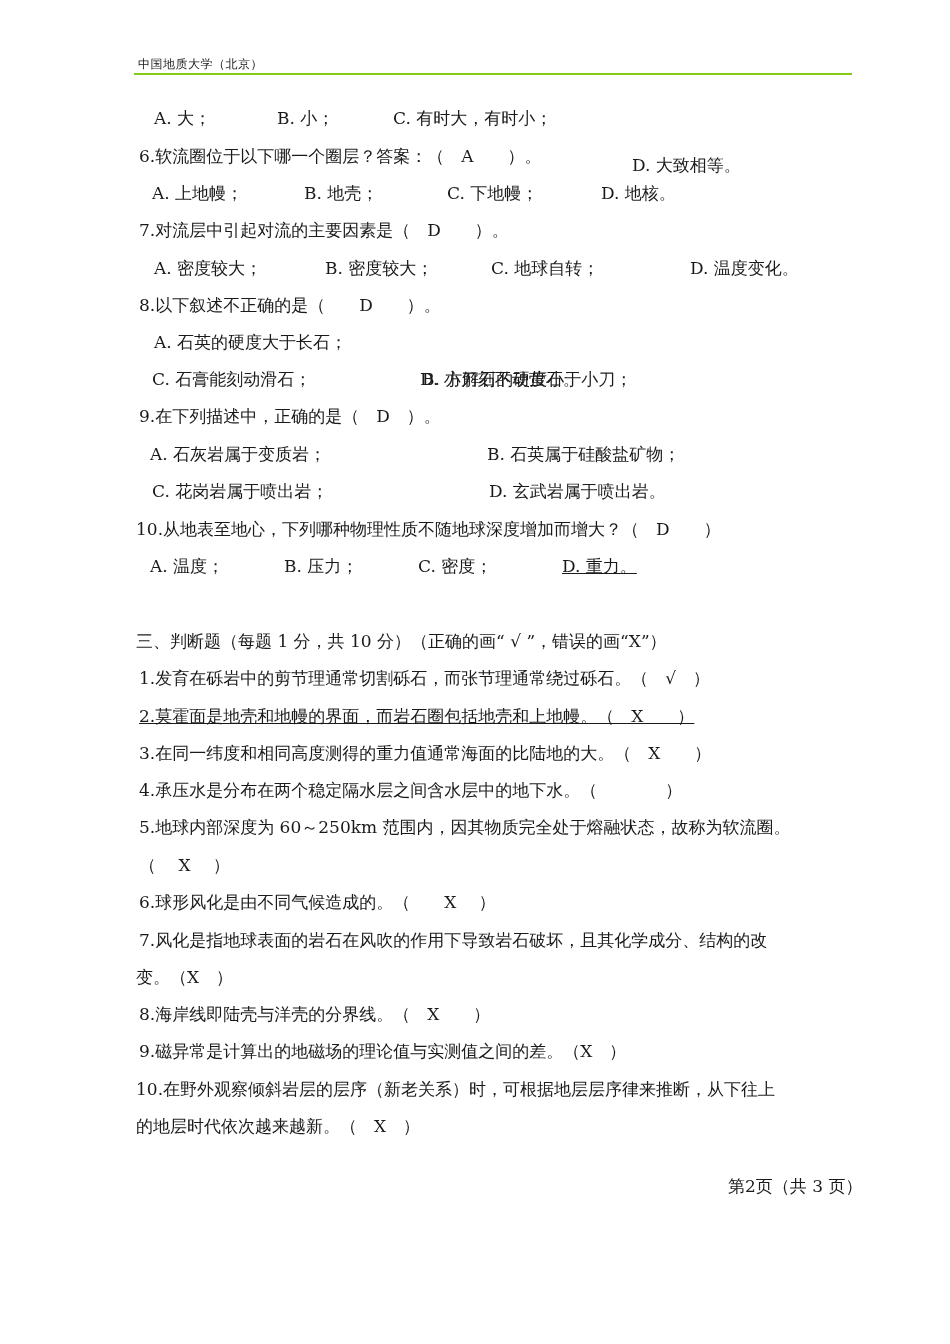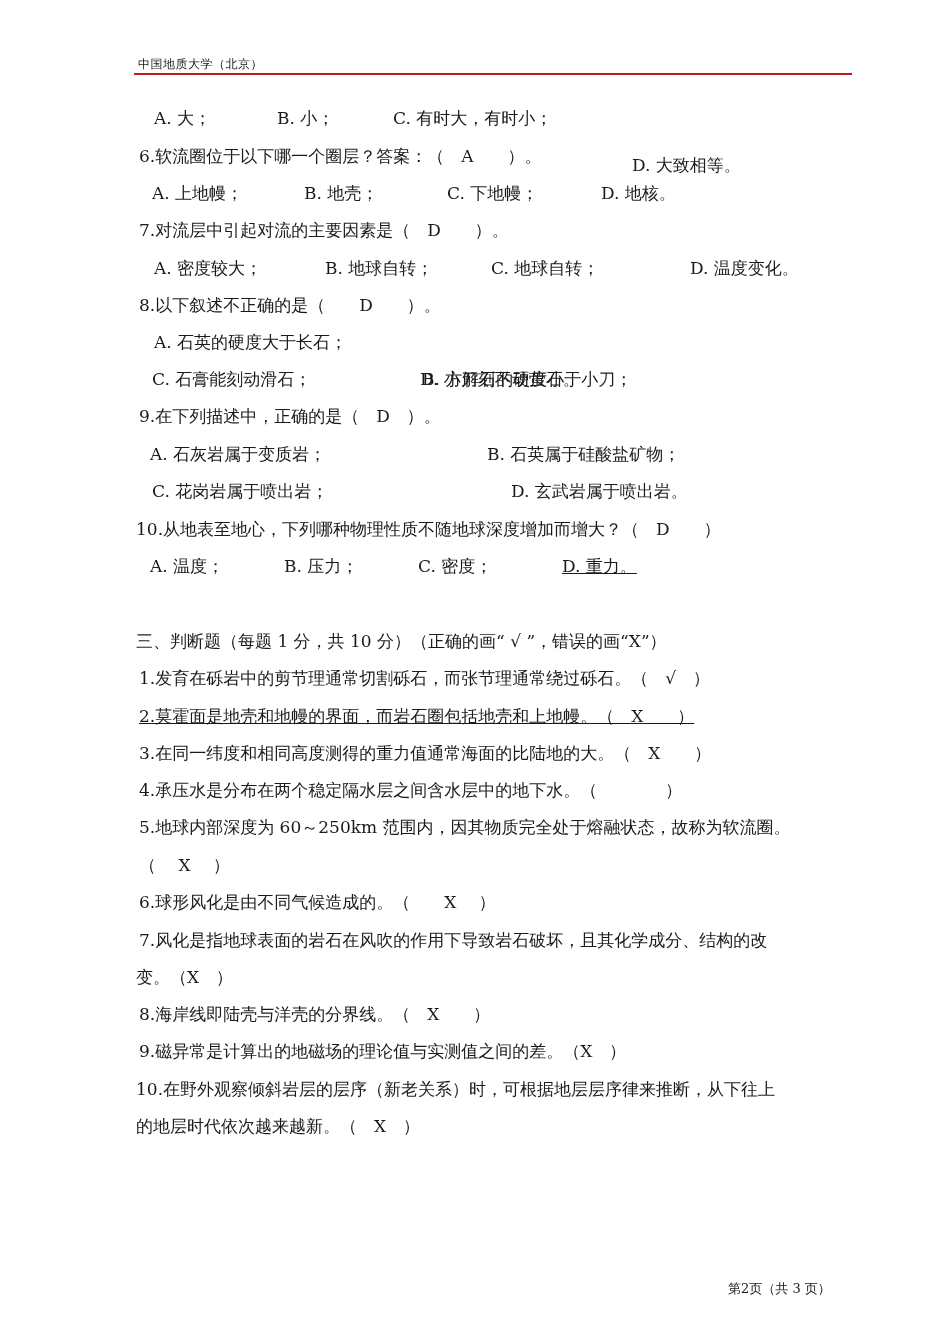--- a/index.html
+++ b/index.html
@@ -3,30 +3,30 @@
 <meta charset="utf-8">
 <style>
   html, body { margin: 0; padding: 0; background: #ffffff; }
   body {
     width: 950px; height: 1344px; position: relative; overflow: hidden;
     font-family: "DejaVu Serif", "Liberation Serif", serif;
     color: #1a1a1a;
   }
   .header {
     position: absolute; left: 134px; top: 55px; width: 718px; height: 18px;
-    border-bottom: 2px solid #b91c1c;
+    border-bottom: 2px solid #84cc16;
     font-size: 12px; letter-spacing: 0.5px;
   }
   .header span { position: absolute; left: 4px; top: 1px; }
   .line {
     position: absolute; white-space: nowrap; font-size: 17px; line-height: 22px;
   }
   .opt { position: absolute; white-space: nowrap; font-size: 17px; line-height: 22px; }
   .footer {
-    position: absolute; left: 728px; top: 1280px; font-size: 13px; white-space: nowrap;
+    position: absolute; left: 728px; top: 1175px; font-size: 17px; white-space: nowrap;
   }
 </style>
 </head>
 <body>
 
 <div class="header">
   <span>中国地质大学（北京）</span>
 </div>
 
 <div>
@@ -40,39 +40,39 @@
   <div class="line" style="left:139px;top:145px;"><span>6.</span><span>软流圈位于以下哪一个圈层？答案：（　A　　）。</span></div>
   <span class="opt" style="left:152px;top:182px;">A. 上地幔；</span>
   <span class="opt" style="left:304px;top:182px;">B. 地壳；</span>
   <span class="opt" style="left:447px;top:182px;">C. 下地幔；</span>
   <span class="opt" style="left:601px;top:182px;">D. 地核。</span>
 </div>
 
 <div>
   <div class="line" style="left:139px;top:219px;"><span>7.</span><span>对流层中引起对流的主要因素是（　D　　）。</span></div>
   <span class="opt" style="left:154px;top:257px;">A. 密度较大；</span>
-  <span class="opt" style="left:325px;top:257px;">B.  地球自转；</span>
+  <span class="opt" style="left:325px;top:257px;">B.  密度较大；</span>
   <span class="opt" style="left:491px;top:257px;">C.  地球自转；</span>
   <span class="opt" style="left:690px;top:257px;">D.  温度变化。</span>
 </div>
 
 <div>
   <div class="line" style="left:139px;top:294px;"><span>8.</span><span>以下叙述不正确的是（　　D　　）。</span></div>
   <span class="opt" style="left:154px;top:331px;">A. 石英的硬度大于长石；</span>
   <span class="opt" style="left:422px;top:331px;margin-top:37px;">B. 方解石的硬度小于小刀；</span>
   <span class="opt" style="left:152px;top:368px;">C. 石膏能刻动滑石；</span>
   <span class="opt" style="left:420px;top:368px;">D. 小刀刻不动萤石。</span>
 </div>
 
 <div>
   <div class="line" style="left:139px;top:405px;"><span>9.</span><span>在下列描述中，正确的是（　D　）。</span></div>
   <span class="opt" style="left:150px;top:443px;">A. 石灰岩属于变质岩；</span>
   <span class="opt" style="left:487px;top:443px;">B.  石英属于硅酸盐矿物；</span>
   <span class="opt" style="left:152px;top:480px;">C.  花岗岩属于喷出岩；</span>
-  <span class="opt" style="left:511px;top:480px;text-align:center;">D.  玄武岩属于喷出岩。</span>
+  <span class="opt" style="left:489px;top:480px;text-align:center;">D.  玄武岩属于喷出岩。</span>
 </div>
 
 <div>
   <div class="line" style="left:136px;top:518px;"><span>10.</span><span>从地表至地心，下列哪种物理性质不随地球深度增加而增大？（　D　　）</span></div>
   <span class="opt" style="left:150px;top:555px;">A. 温度；</span>
   <span class="opt" style="left:284px;top:555px;">B. 压力；</span>
   <span class="opt" style="left:418px;top:555px;">C. 密度；</span>
   <span class="opt" style="left:562px;top:555px;text-decoration:underline;">D. 重力。</span>
 </div>
 

